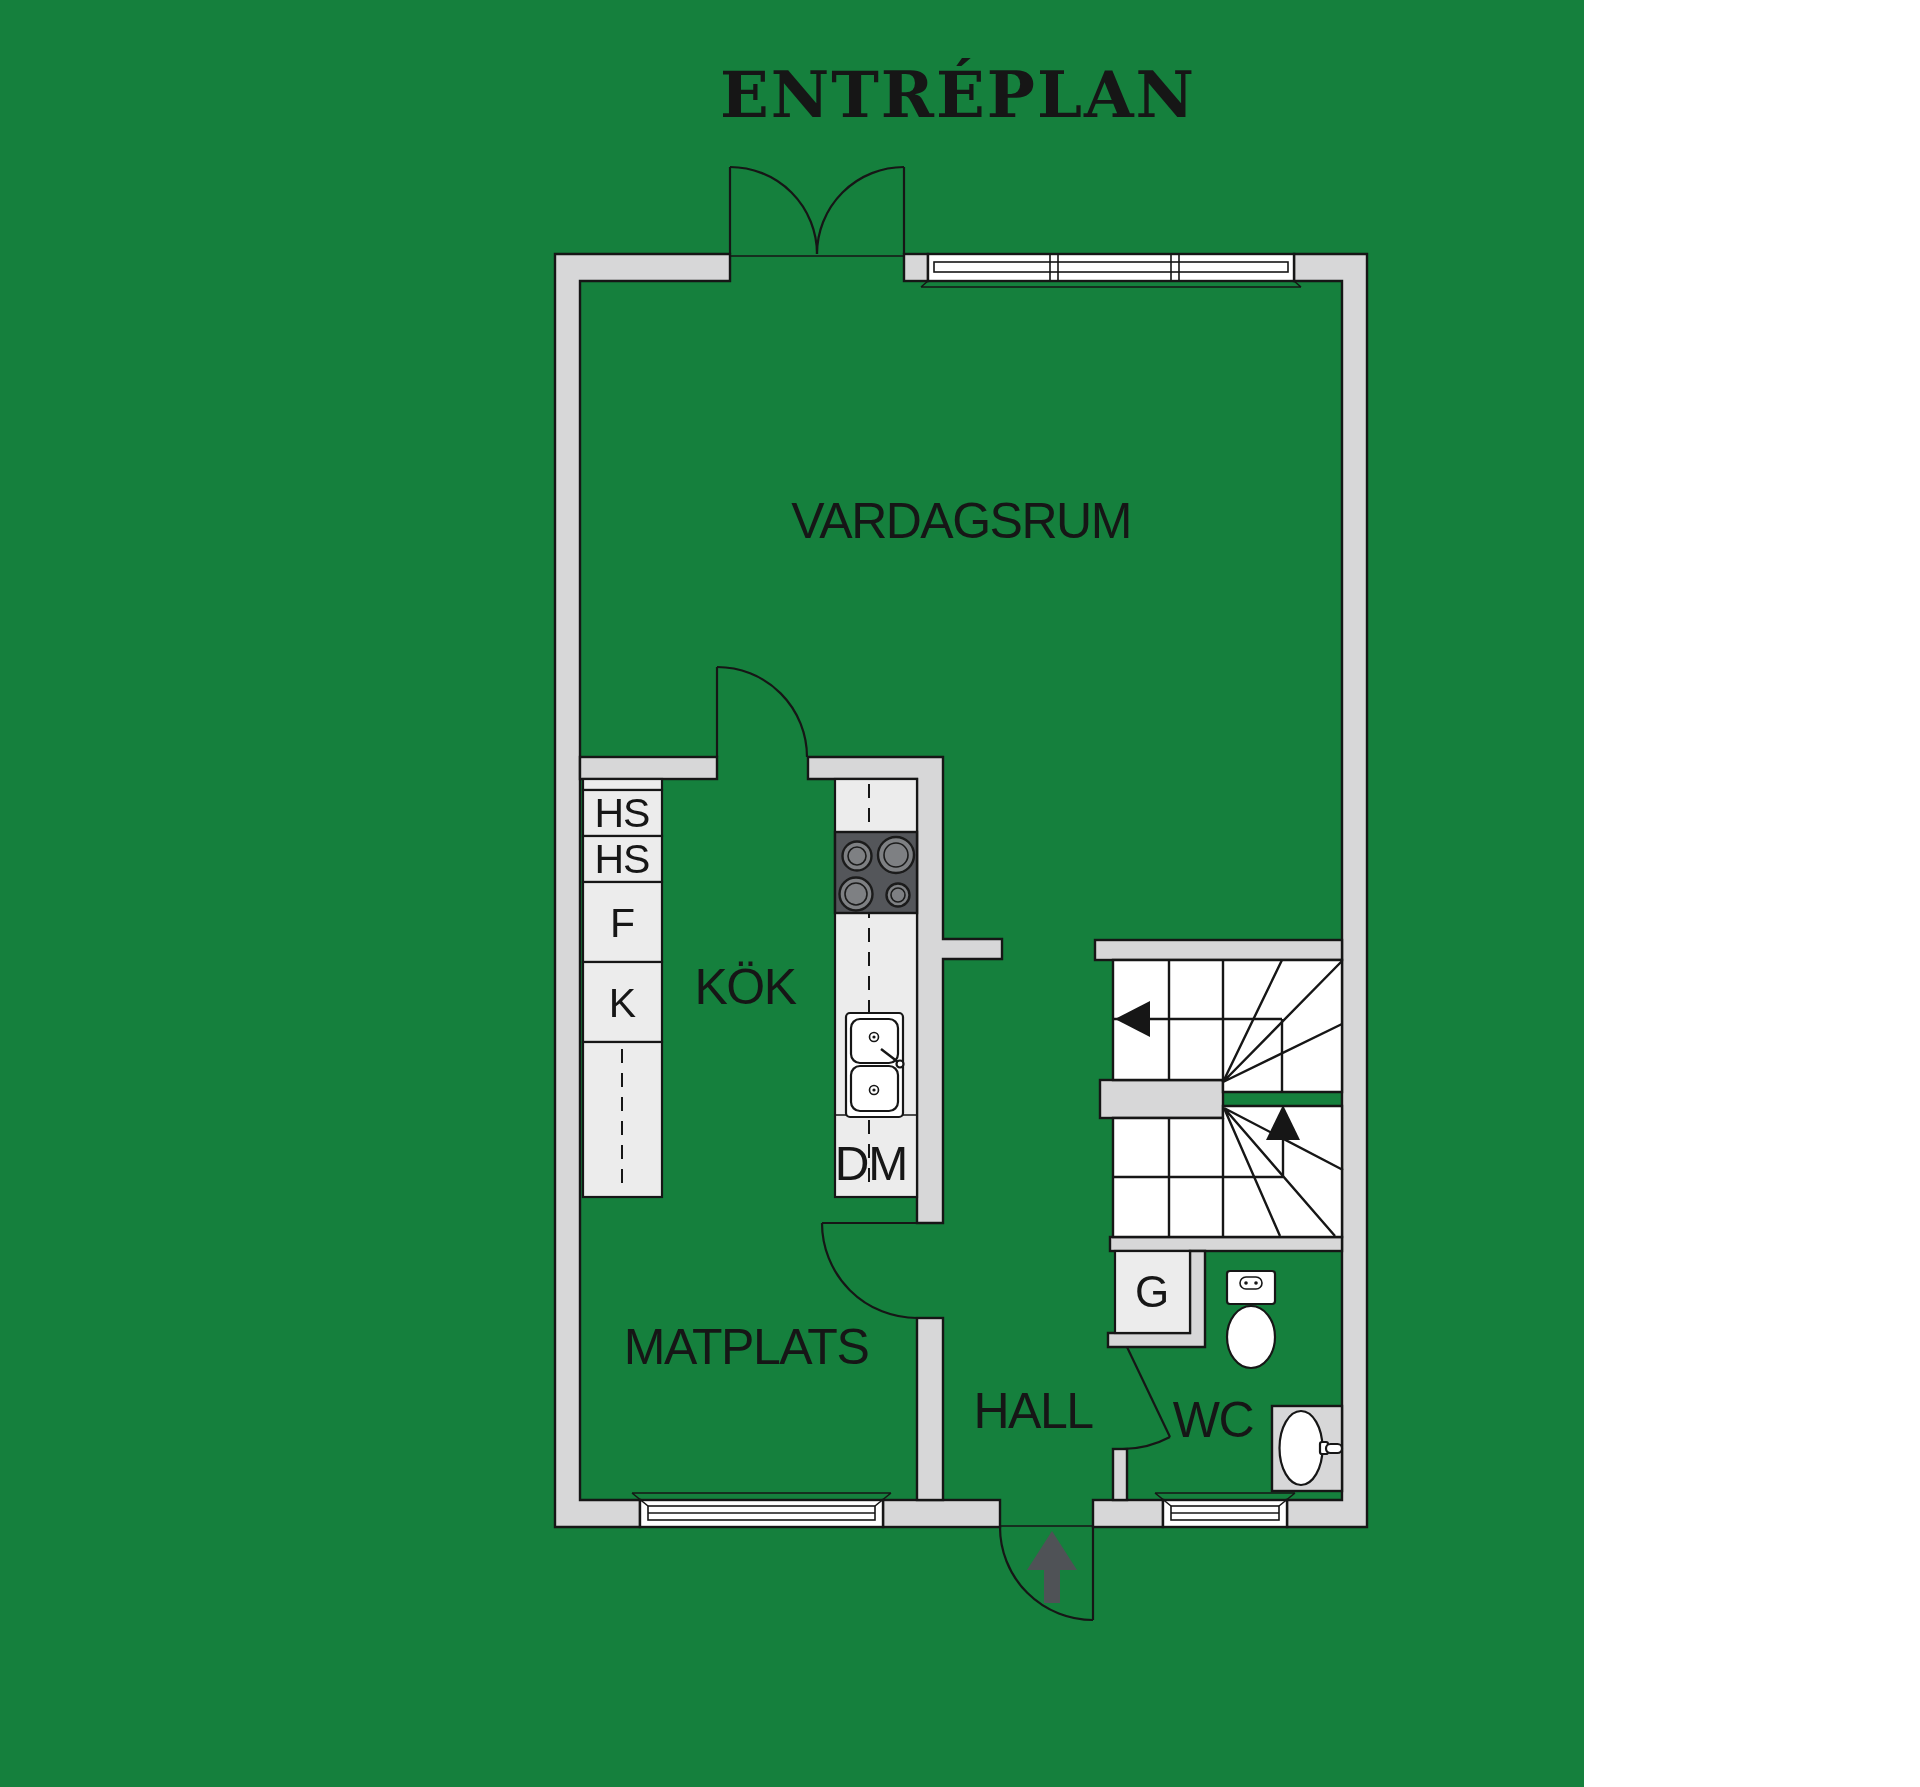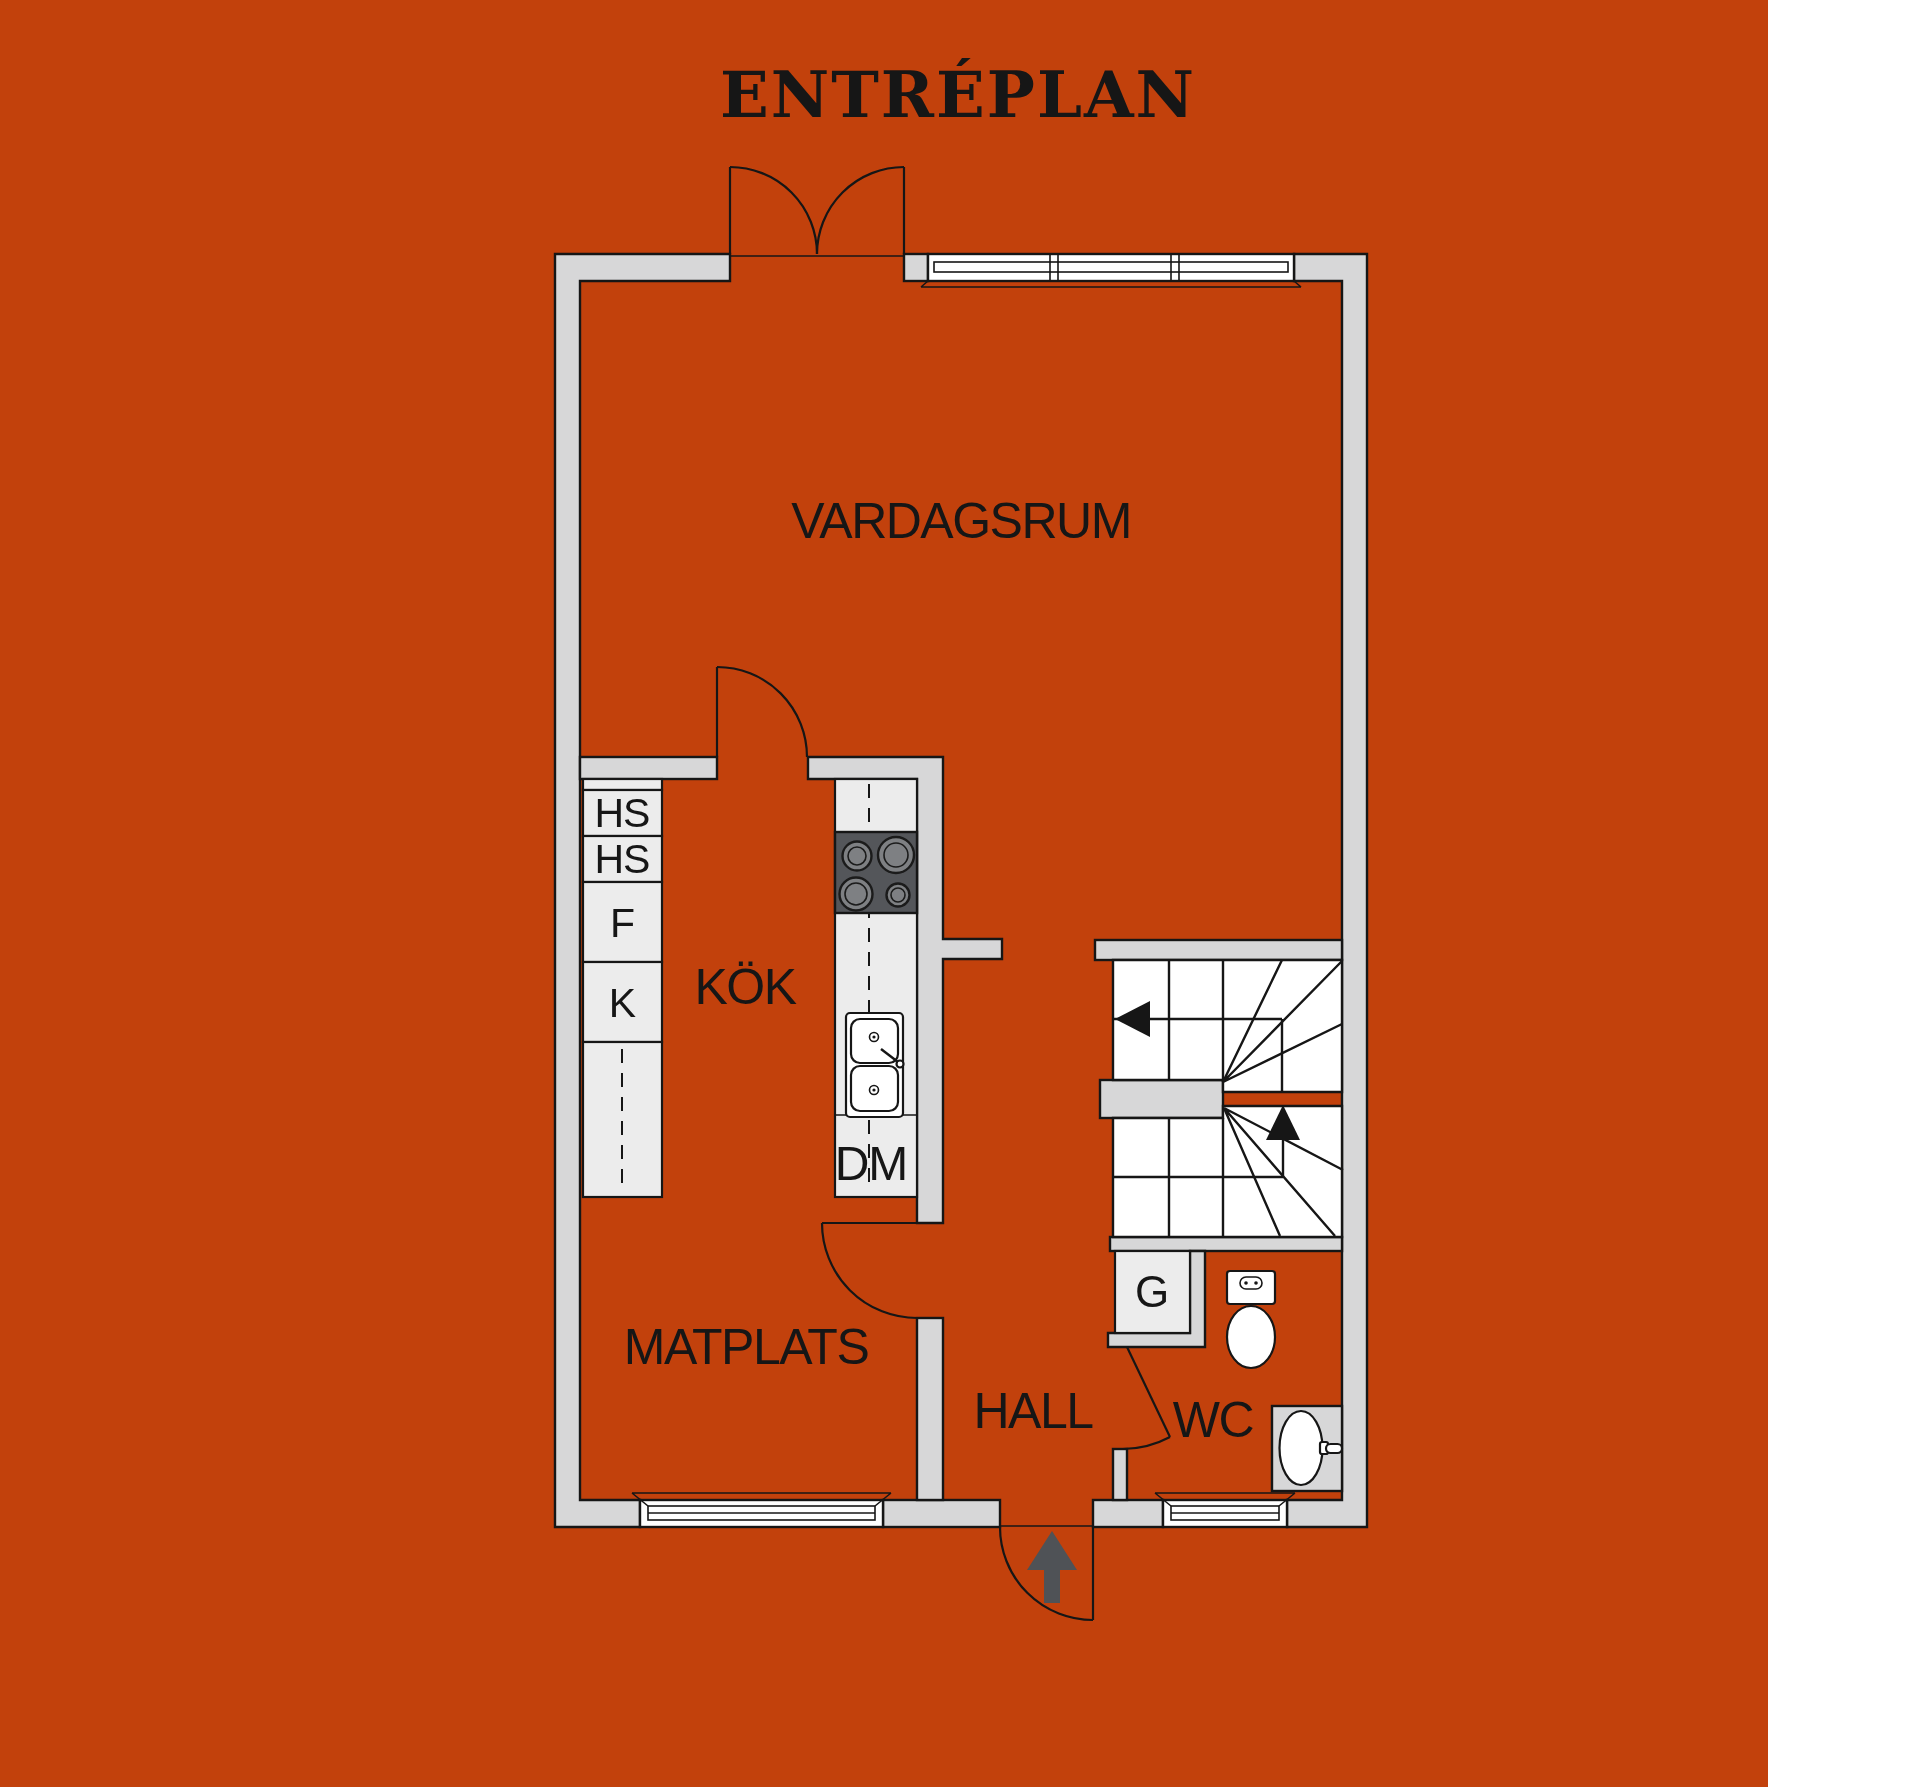--- a/index.html
+++ b/index.html
@@ -1,16 +1,16 @@
 <!DOCTYPE html>
 <html><head>
 <meta charset="utf-8">
 <style>
   html,body{margin:0;padding:0;background:#ffffff;}
-  .canvas{position:relative;width:1768px;height:1787px;background:#c2410c;overflow:hidden;}
+  .canvas{position:relative;width:1584px;height:1787px;background:#15803d;overflow:hidden;}
   svg{display:block;}
   
   .wall{fill:#d7d7d8;stroke:#161616;stroke-width:2.4;}
   .ln{fill:none;stroke:#161616;stroke-width:2.4;}
   .ln-thin{fill:none;stroke:#161616;stroke-width:1.6;}
   .door{fill:none;stroke:#161616;stroke-width:2.2;}
   .white{fill:#ffffff;stroke:#161616;stroke-width:2.4;}
   .cab{fill:#ececec;stroke:#161616;stroke-width:2.2;}
   .dash{fill:none;stroke:#161616;stroke-width:2;stroke-dasharray:14 10;}
   .stove{fill:#54565a;stroke:#161616;stroke-width:2.4;}

